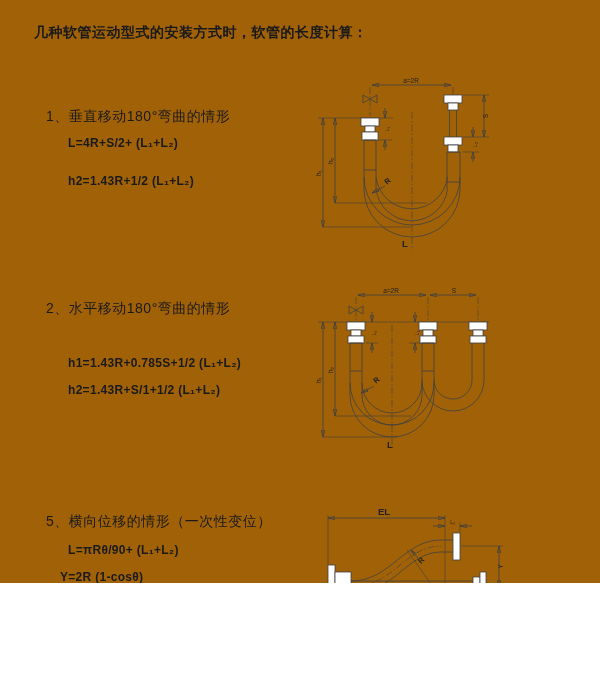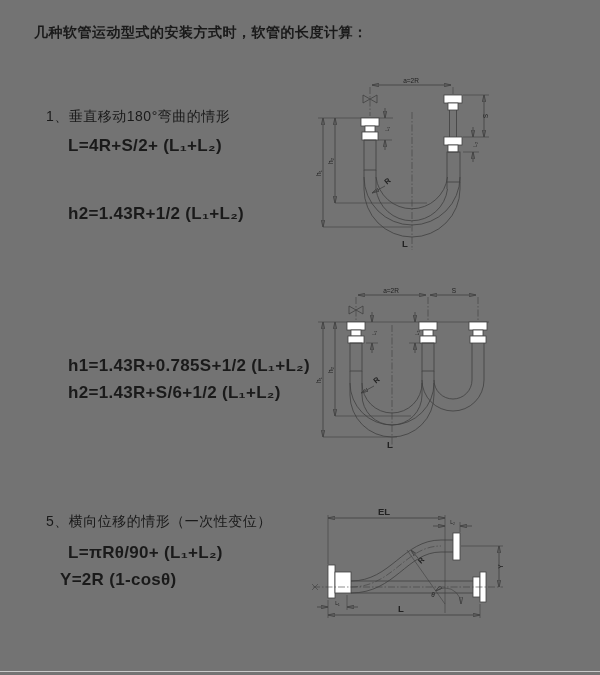--- a/index.html
+++ b/index.html
@@ -1,20 +1,20 @@
 <!DOCTYPE html>
 <html><head>
 <meta charset="utf-8">
 <style>
   html,body{margin:0;padding:0;background:#ffffff;}
-  .page{position:relative;width:600px;height:675px;background:#737373;overflow:hidden;
+  .page{position:relative;width:600px;height:583px;background:#a16207;overflow:hidden;
         font-family:"Liberation Sans","DejaVu Sans",sans-serif;color:#1a1a1a;}
   .doc-title{position:absolute;left:34px;top:24px;font-size:14px;font-weight:bold;letter-spacing:0.5px;}
   .sec-heading{position:absolute;font-size:14px;font-weight:normal;letter-spacing:0.5px;}
-  .formula{position:absolute;font-size:17px;font-weight:bold;letter-spacing:0.3px;text-align:right;}
+  .formula{position:absolute;font-size:12px;font-weight:bold;letter-spacing:0.3px;text-align:right;}
   .diag{position:absolute;}
   .diag line,.diag path,.diag rect{stroke:#404040;stroke-width:0.8;fill:none;}
   .diag rect.fit{fill:#ffffff;}
   .diag .cl{stroke-dasharray:7 2 1.5 2;stroke-width:0.6;}
   .diag .thin{stroke-width:0.6;}
   .diag text{fill:#222222;stroke:none;font-family:"Liberation Sans","DejaVu Sans",sans-serif;}
   .t5{font-size:5px;}
   .t6{font-size:6.5px;}
   .t7{font-size:7.5px;font-weight:bold;}
   .t9{font-size:9.5px;font-weight:bold;}
@@ -22,24 +22,25 @@
 </style>
 </head>
 <body>
 
 <div class="page">
 
   <div class="doc-title">几种软管运动型式的安装方式时，软管的长度计算：</div>
 
   <div class="sec-heading" style="left:46px;top:108px">1、垂直移动180°弯曲的情形</div>
   <div class="formula" style="left:68px;top:136px">L=4R+S/2+ (L₁+L₂)</div>
-  <div class="formula" style="left:68px;top:204px">h2=1.43R+1/2 (L₁+L₂)</div>
-
+  <div class="formula" style="left:68px;top:174px">h2=1.43R+1/2 (L₁+L₂)</div>
+
+  <div class="sec-heading" style="left:46px;top:300px">2、水平移动180°弯曲的情形</div>
   <div class="formula" style="left:68px;top:356px">h1=1.43R+0.785S+1/2 (L₁+L₂)</div>
-  <div class="formula" style="left:68px;top:383px">h2=1.43R+S/6+1/2 (L₁+L₂)</div>
+  <div class="formula" style="left:68px;top:383px">h2=1.43R+S/1+1/2 (L₁+L₂)</div>
 
   <div class="sec-heading" style="left:46px;top:513px">5、横向位移的情形（一次性变位）</div>
   <div class="formula" style="left:68px;top:543px">L=πRθ/90+ (L₁+L₂)</div>
   <div class="formula" style="left:60px;top:570px">Y=2R (1-cosθ)</div>
 
   <svg class="diag" style="left:315px;top:70px" width="280" height="190" viewBox="0 0 280 190">
     <defs>
       <marker id="ar1" markerWidth="7" markerHeight="3.6" refX="7" refY="1.8" orient="auto-start-reverse" markerUnits="userSpaceOnUse">
         <path d="M0,0 L7,1.8 L0,3.6 Z" fill="#404040" stroke="none"></path>
       </marker>

